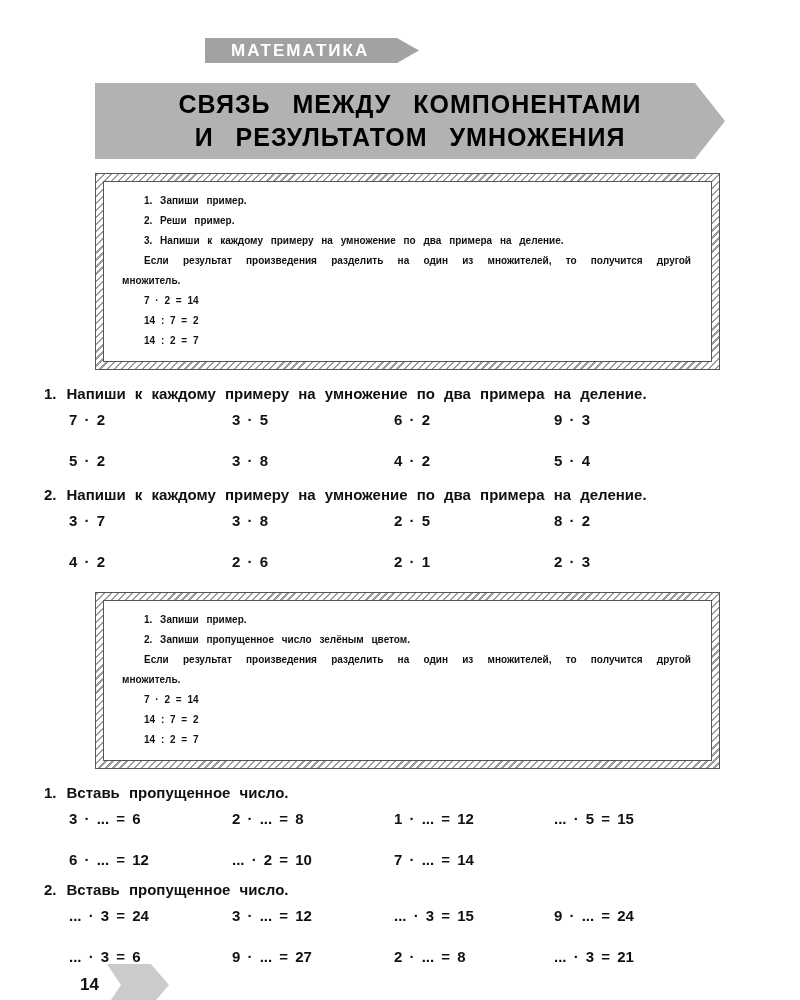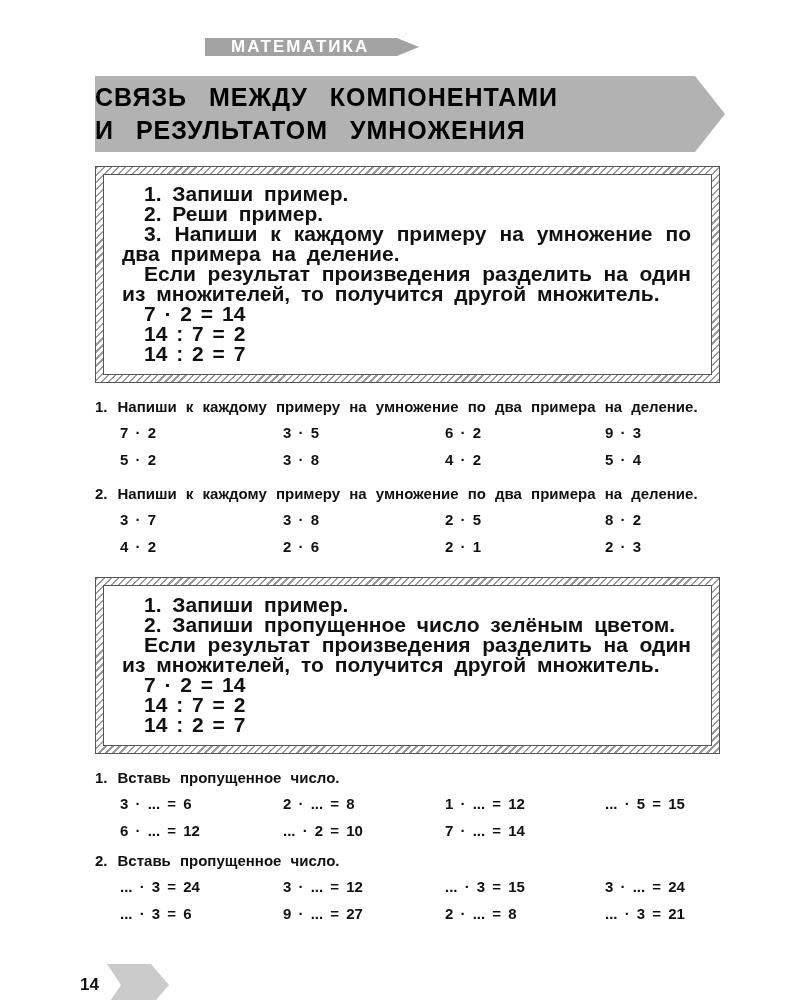--- a/index.html
+++ b/index.html
@@ -10,70 +10,70 @@
     font-weight: 700;
     color: #111;
     overflow: hidden;
     position: relative;
   }
   .page { position: relative; width: 800px; height: 1000px; }
 
   
   .subject-banner {
     margin: 38px 0 0 205px;
-    width: 214px; height: 18px;
+    width: 214px; height: 25px;
     background: #a2a2a2;
     clip-path: polygon(0 0, calc(100% - 22px) 0, 100% 50%, calc(100% - 22px) 100%, 0 100%);
     display: flex; align-items: center;
     padding-left: 26px;
     color: #fff; font-size: 17px; letter-spacing: 2px;
   }
 
   
   .title-banner {
     margin: 20px 0 0 95px;
     width: 630px; height: 76px;
     background: #b2b2b2;
     clip-path: polygon(0 0, calc(100% - 30px) 0, 100% 50%, calc(100% - 30px) 100%, 0 100%);
-    display: flex; flex-direction: column; align-items: flex-start; justify-content: center;
+    display: flex; flex-direction: column; align-items: center; justify-content: center;
     color: #000; font-size: 25px; line-height: 33px;
     letter-spacing: 1px; word-spacing: 14px; text-align: center;
   }
 
   
   .rule-box {
     margin: 14px 0 0 95px;
     width: 625px;
     border: 1px solid #555;
     background: repeating-linear-gradient(135deg, #9b9b9b 0 1.6px, #ffffff 1.6px 5px);
     padding: 7px;
   }
   .rule-box-inner {
     border: 1px solid #555;
     background: #fff;
     padding: 9px 20px 10px 18px;
-    font-size: 21px; line-height: 20px;
+    font-size: 10px; line-height: 20px;
   }
   .rule-box-inner p {
     margin: 0; text-indent: 22px; text-align: justify;
     word-spacing: 5px;
   }
   .example-line { margin-left: 22px; word-spacing: 3px; }
 
   
-  .exercise { margin: 14px 0 0 95px; width: 625px; font-size: 15px; }
+  .exercise { margin: 14px 0 0 44px; width: 625px; font-size: 15px; }
   .exercise.tight { margin-top: 10px; }
   .instruction { margin: 0; text-align: justify; word-spacing: 5px; line-height: 20px; }
   .instruction .num { margin-right: 10px; }
   .ex-grid {
     margin-top: 6px;
     padding-left: 25px;
     display: grid;
     grid-template-columns: 163px 162px 160px 1fr;
-    row-gap: 7px;
+    row-gap: 21px;
     font-size: 15px; line-height: 20px;
     word-spacing: 3px;
   }
 
   
   .footer {
     position: absolute; left: 52px; top: 926px;
     display: flex; align-items: center;
   }
   .page-num { font-size: 17px; margin-right: 8px; margin-left: 28px; }
@@ -160,21 +160,21 @@
       <span class="cell">7 · ... = 14</span>
     </div>
   </div>
 
   <div class="exercise tight">
     <p class="instruction"><span class="num">2.</span><span>Вставь пропущенное число.</span></p>
     <div class="ex-grid">
       <span class="cell">... · 3 = 24</span>
       <span class="cell">3 · ... = 12</span>
       <span class="cell">... · 3 = 15</span>
-      <span class="cell">3 · ... = 24</span>
+      <span class="cell">9 · ... = 24</span>
       <span class="cell">... · 3 = 6</span>
       <span class="cell">9 · ... = 27</span>
       <span class="cell">2 · ... = 8</span>
       <span class="cell">... · 3 = 21</span>
     </div>
   </div>
 
   <div class="footer">
     <span class="page-num">14</span>
     <span class="footer-arrow"></span>

